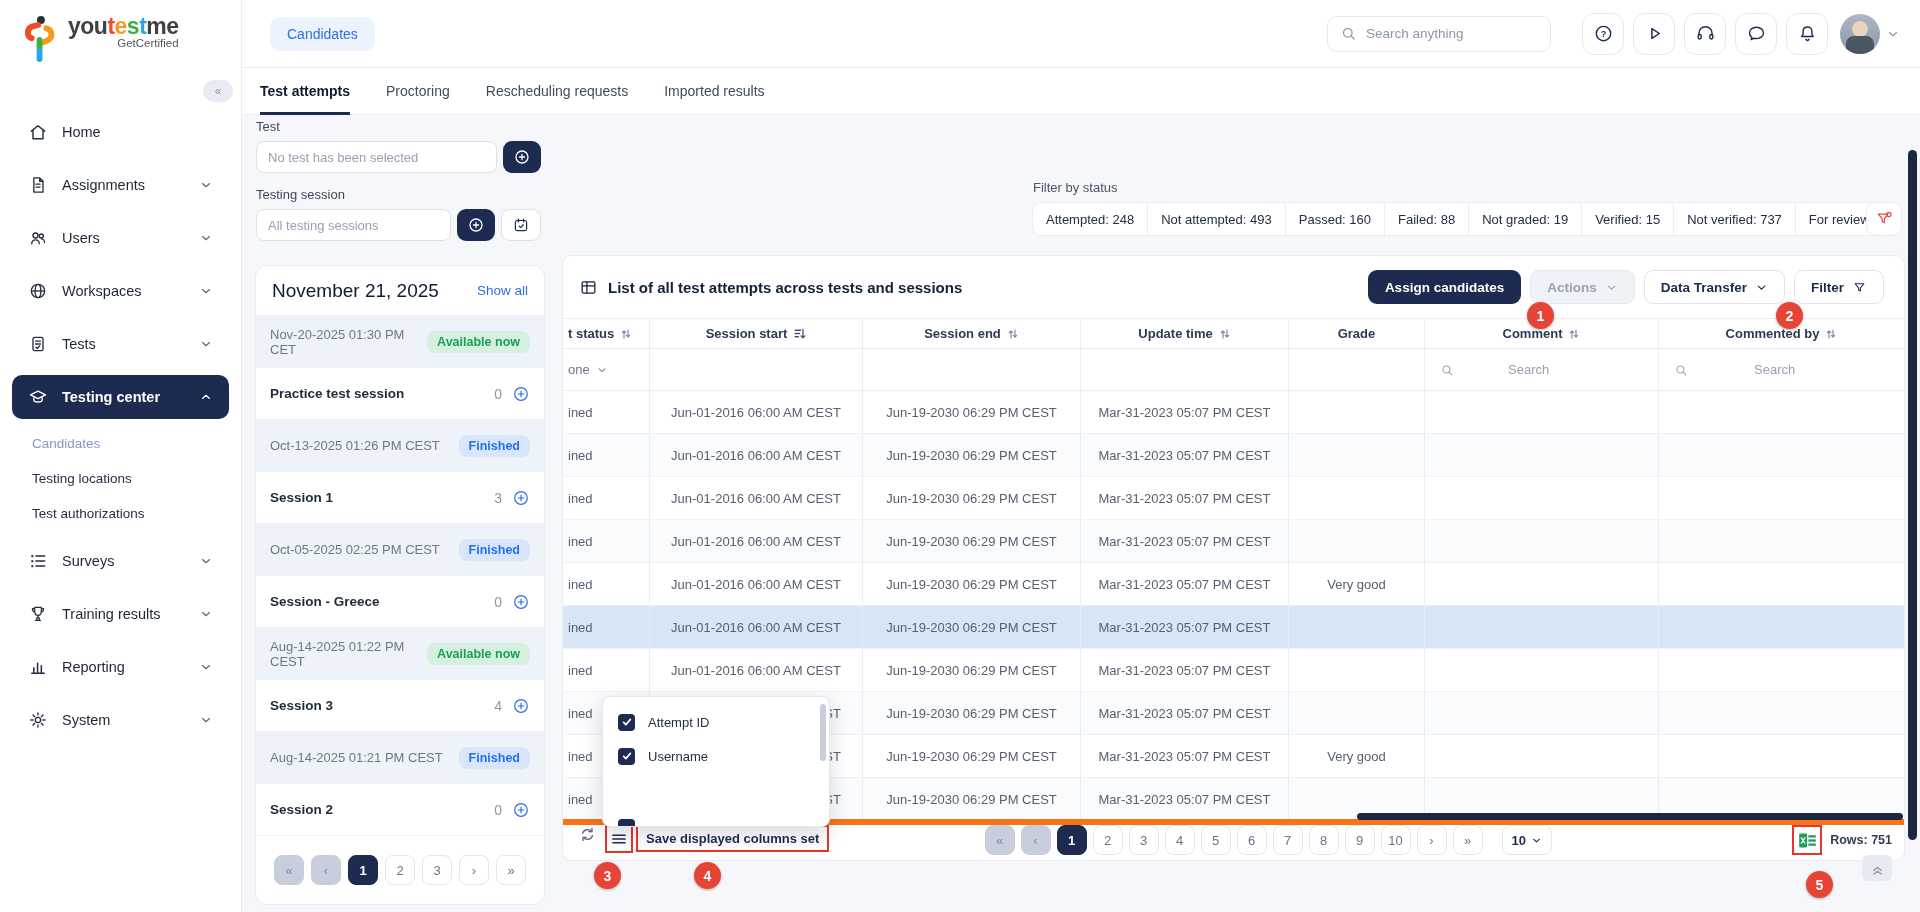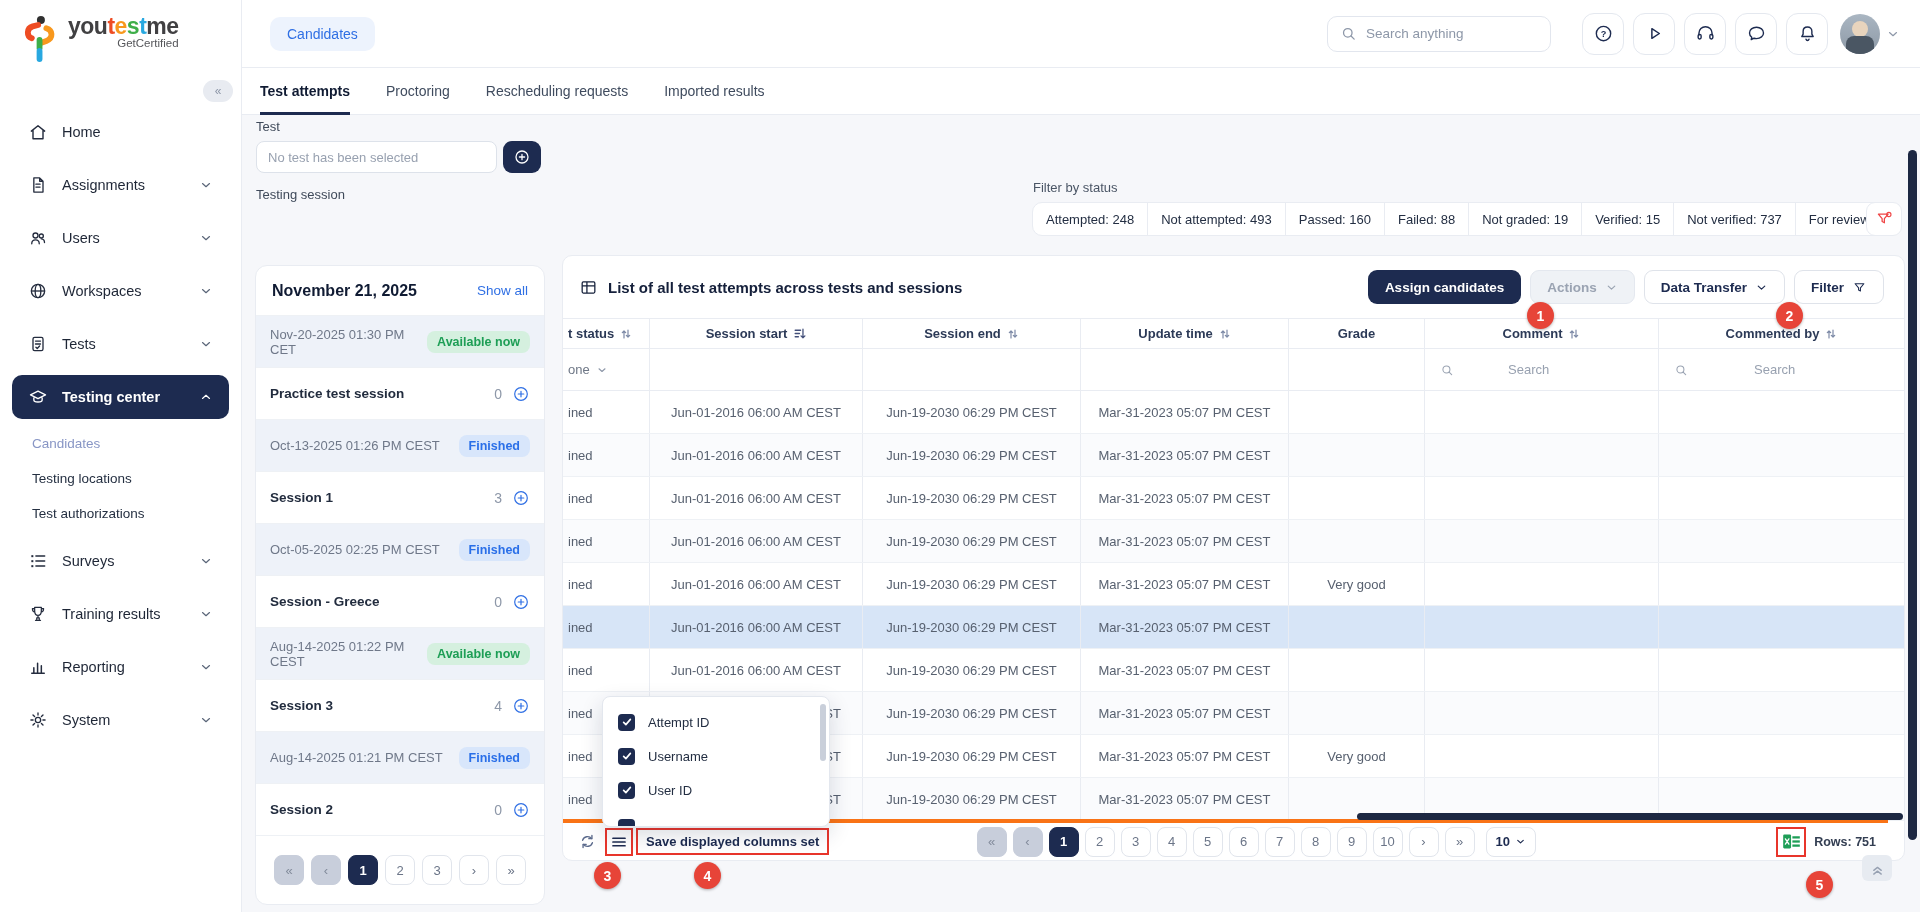--- a/index.html
+++ b/index.html
@@ -50,21 +50,21 @@
 .lf-row{display:flex;gap:6px;margin-bottom:14px}
 .lf-input{height:32px;border:1px solid #dde2ea;border-radius:8px;padding:0 11px;font-size:13px;color:#707a8a;background:#fff}
 .lf-input::placeholder{color:#98a1b0}
 .ti{width:241px}.si{width:195px}
 .navy-btn{width:38px;height:32px;background:#1d2b50;color:#fff;border-radius:9px;display:flex;align-items:center;justify-content:center;cursor:pointer}
 .cal-btn{width:40px;height:32px;background:#fff;border:1px solid #dde2ea;color:#1d2b50;border-radius:9px;display:flex;align-items:center;justify-content:center;cursor:pointer}
 
 
 .scard{position:absolute;left:255px;top:265px;width:290px;height:640px;background:#fff;border:1px solid #e9ecf2;border-radius:12px;overflow:hidden;z-index:5}
 .scard-head{height:50px;display:flex;align-items:center;padding:0 16px;border-bottom:1px solid #eef1f5}
-.scard-title{font-size:16px;font-weight:700;color:#101b33}
+.scard-title{font-size:19px;font-weight:400;color:#101b33}
 .showall{margin-left:auto;color:#2f6fe4;font-size:13.5px;cursor:pointer}
 .srow{height:52px;display:flex;align-items:center;padding:0 14px;border-bottom:1px solid #eef1f5;font-size:13px;color:#6f7889;cursor:pointer}
 .srow.date{background:#eef2f9}
 .srow.sess .rtext{font-weight:600;color:#222c3e;font-size:13.5px}
 .badge{margin-left:auto;font-size:12.5px;font-weight:700;padding:4px 10px;border-radius:8px;white-space:nowrap}
 .badge.green{background:#d5f0df;color:#1d9e55}
 .badge.blue{background:#d8e6fb;color:#2a6fe8}
 .count{margin-left:auto;color:#8d97a8;font-size:14px}
 .plus{margin-left:10px;color:#2f6fe4}
 .spag{height:68px;display:flex;align-items:center;justify-content:center;gap:7px}
@@ -95,21 +95,21 @@
 .hc.stat,.fc.stat,.td.stat{justify-content:flex-start;padding-left:5px}
 .tfilterrow{height:42px;border-bottom:1px solid #e9ecf2;font-size:13px;color:#6e7786}
 .fc.search-cell{justify-content:space-between;padding-left:15px;gap:24px}
 .fc.search-cell input{border:0;width:150px;font-size:13px;color:#3c4656}
 .fc.search-cell input::placeholder{color:#98a1b0}
 .tbody{height:430px;overflow:hidden}
 .trow{height:43px;font-size:13px;color:#57606f;border-bottom:1px solid #eef1f5;cursor:pointer}
 .trow.alt{background:#fafbfd}
 .trow.hl{background:#d7e5f7}
 .sorticon{color:#7c89a6}
-.tfoot{position:absolute;left:0;right:16px;bottom:0;height:41px;border-top:4px solid #f97316;display:flex;align-items:center;padding:0 12px}
+.tfoot{position:absolute;left:0;right:0;bottom:0;height:41px;border-top:6px solid #f97316;display:flex;align-items:flex-start;padding:0 12px}
 .refresh{color:#5b6a8c;margin-left:3px;cursor:pointer}
 .red-box{border:2px solid #e8352b}
 .ham-box{width:28px;height:28px;display:flex;align-items:center;justify-content:center;margin-left:8px;cursor:pointer}
 .save-box{margin-left:3px;padding:4px 8px;font-size:13px;font-weight:600;color:#1d2b50;cursor:pointer;white-space:nowrap}
 .tf-pag{position:absolute;left:50%;transform:translateX(-50%);display:flex;gap:6px;align-items:center}
 .size-select{height:30px;border:1px solid #e1e5ec;border-radius:8px;display:flex;align-items:center;gap:5px;padding:0 9px;font-size:13px;font-weight:600;color:#1d2b50;cursor:pointer}
 .tf-right{margin-left:auto;display:flex;align-items:center;gap:8px}
 .excel-box{width:30px;height:30px;display:flex;align-items:center;justify-content:center;cursor:pointer}
 .rows-label{font-size:12.5px;color:#333e52;font-weight:600}
 
@@ -325,20 +325,35 @@
     <div class="lf-row">
       <input class="lf-input ti" placeholder="No test has been selected" style="">
       <div class="navy-btn">
           <svg width="18" height="18" viewBox="0 0 24 24">
             <circle cx="12" cy="12" r="8" stroke="currentColor" fill="none" stroke-width="1.7"></circle>
             <path d="M12 8.5 v7 M8.5 12 h7" stroke="currentColor" stroke-width="1.7" stroke-linecap="round"></path>
           </svg>
         </div>
     </div>
     <div class="lf-label">Testing session</div>
+    <div class="lf-row">
+      <input class="lf-input si" placeholder="All testing sessions" style="">
+      <div class="navy-btn">
+          <svg width="18" height="18" viewBox="0 0 24 24">
+            <circle cx="12" cy="12" r="8" stroke="currentColor" fill="none" stroke-width="1.7"></circle>
+            <path d="M12 8.5 v7 M8.5 12 h7" stroke="currentColor" stroke-width="1.7" stroke-linecap="round"></path>
+          </svg>
+        </div>
+      <div class="cal-btn">
+          <svg width="18" height="18" viewBox="0 0 24 24">
+            <rect x="4.5" y="6" width="15" height="13.5" rx="2.5" stroke="currentColor" fill="none" stroke-width="1.6"></rect>
+            <path d="M8.5 4 v4 M15.5 4 v4 M9.5 13.5 l2 2 3.5-3.8" stroke="currentColor" fill="none" stroke-width="1.6" stroke-linecap="round" stroke-linejoin="round"></path>
+          </svg>
+        </div>
+    </div>
   </div>
 
   <div class="scard">
     <div class="scard-head">
       <span class="scard-title">November 21, 2025</span>
       <span class="showall">Show all</span>
     </div>
     <div>
 
         <div class="srow date">
@@ -725,28 +740,20 @@
 
         <div class="ditem">
           <span class="cbx">
             <svg width="12" height="12" viewBox="0 0 16 16">
               <path d="M3.5 8.5 l3 3 6-7" stroke="#fff" fill="none" stroke-width="2.2" stroke-linecap="round" stroke-linejoin="round"></path>
             </svg>
           </span>
           <span>Username</span>
         </div>
 
-        <div class="ditem">
-          <span class="cbx">
-            <svg width="12" height="12" viewBox="0 0 16 16">
-              <path d="M3.5 8.5 l3 3 6-7" stroke="#fff" fill="none" stroke-width="2.2" stroke-linecap="round" stroke-linejoin="round"></path>
-            </svg>
-          </span>
-          <span>User ID</span>
-        </div>
       </div>
     <div class="partial-cbx"></div>
     <div class="dscroll"></div>
   </div>
 
   <div class="ann" style="left:1527px;top:302px">1</div>
   <div class="ann" style="left:1776px;top:302px">2</div>
   <div class="ann" style="left:594px;top:862px">3</div>
   <div class="ann" style="left:694px;top:862px">4</div>
   <div class="ann" style="left:1806px;top:871px">5</div>

